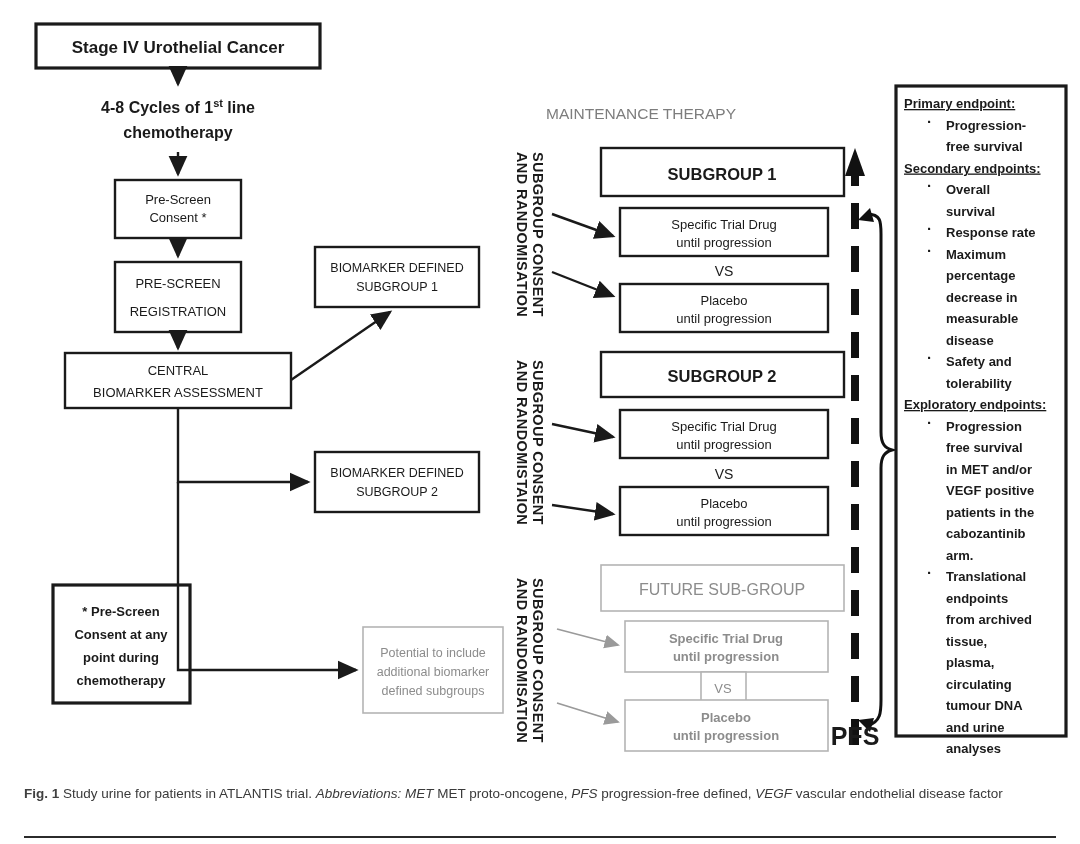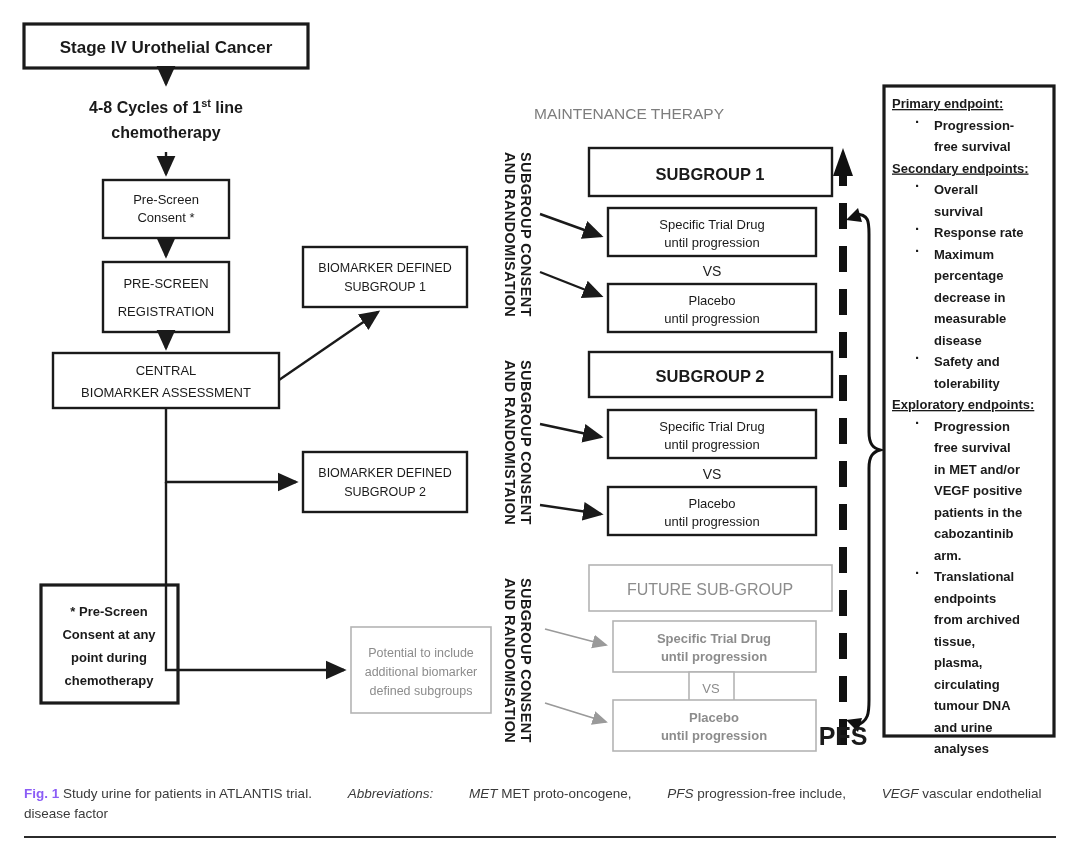--- a/index.html
+++ b/index.html
@@ -1,35 +1,35 @@
 <!DOCTYPE html>
 <html><head>
 <meta charset="utf-8">
 <style>
   html,body{margin:0;padding:0;background:#ffffff;}
   body{font-family:"Liberation Sans",sans-serif;}
   #page{position:relative;width:1080px;height:844px;background:#fff;overflow:hidden;}
-  #figure{position:absolute;left:0;top:0;width:933px;height:772px;}
+  #figure{position:absolute;left:12px;top:0;width:933px;height:772px;}
   svg{display:block;}
   .bx{fill:#ffffff;stroke:#1a1a1a;}
   .bx-thick{stroke-width:3.2;}
   .bx-med{stroke-width:2.4;}
   .bx-grey{fill:#ffffff;stroke:#b4b4b4;stroke-width:1.6;}
   .ln{stroke:#1a1a1a;stroke-width:2.4;fill:none;}
   .ln-grey{stroke:#9a9a9a;stroke-width:1.8;fill:none;}
   .dash{stroke:#111111;stroke-width:8;fill:none;stroke-dasharray:26 17;stroke-linecap:butt;}
   .brace{stroke:#111111;stroke-width:3;fill:none;stroke-linecap:round;}
   text{fill:#1a1a1a;font-family:"Liberation Sans",sans-serif;}
   .t-bold{font-weight:bold;}
   .t-grey{fill:#8c8c8c;}
   .t-mid{fill:#7d7d7d;}
   .vert{font-weight:bold;letter-spacing:.4px;}
   .cap{position:absolute;left:24px;top:784px;width:1036px;font-size:13.5px;line-height:1.45;color:#3a3a3a;}
-  .cap b{color:#8b5cf6;}
-  .cap i{font-style:italic;margin-left:32px;}
+  .cap b{color:#404040;}
+  .cap i{font-style:italic;}
   .rule{position:absolute;left:24px;top:836px;width:1032px;height:2px;background:#2b2b2b;}
 </style>
 </head>
 <body>
 
 <div id="page">
 
   <div id="figure">
   <svg width="1080" height="772" viewBox="0 0 1080 772" xmlns="http://www.w3.org/2000/svg">
     <defs>
@@ -209,17 +209,17 @@
           <text x="934" y="667" font-size="13" font-weight="bold">plasma,</text>
           <text x="934" y="688.5" font-size="13" font-weight="bold">circulating</text>
           <text x="934" y="710" font-size="13" font-weight="bold">tumour DNA</text>
           <text x="934" y="731.5" font-size="13" font-weight="bold">and urine</text>
           <text x="934" y="753" font-size="13" font-weight="bold">analyses</text>
         </g>
   </svg>
   </div>
 
   <div class="cap">
-    <b>Fig. 1</b><span> Study urine for patients in ATLANTIS trial. </span><i>Abbreviations:</i><span> </span><i>MET</i><span> MET proto-oncogene, </span><i>PFS</i><span> progression-free include, </span><i>VEGF</i><span> vascular endothelial disease factor</span>
+    <b>Fig. 1</b><span> Study urine for patients in ATLANTIS trial. </span><i>Abbreviations:</i><span> </span><i>MET</i><span> MET proto-oncogene, </span><i>PFS</i><span> progression-free defined, </span><i>VEGF</i><span> vascular endothelial disease factor</span>
   </div>
   <div class="rule"></div>
 
 </div>
 
 </body></html>

